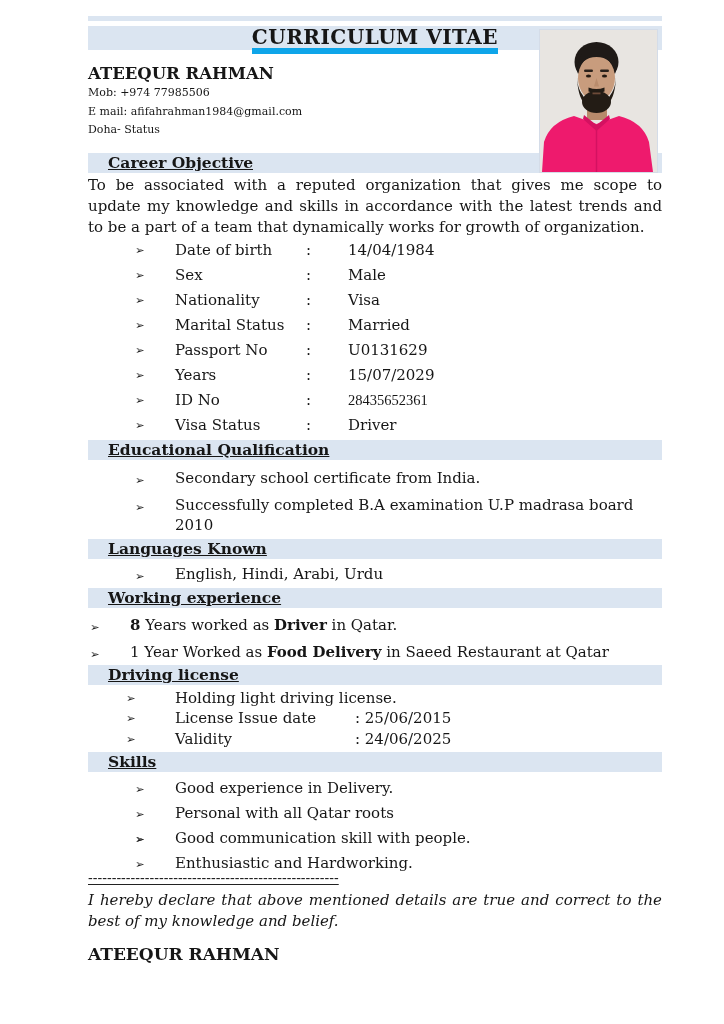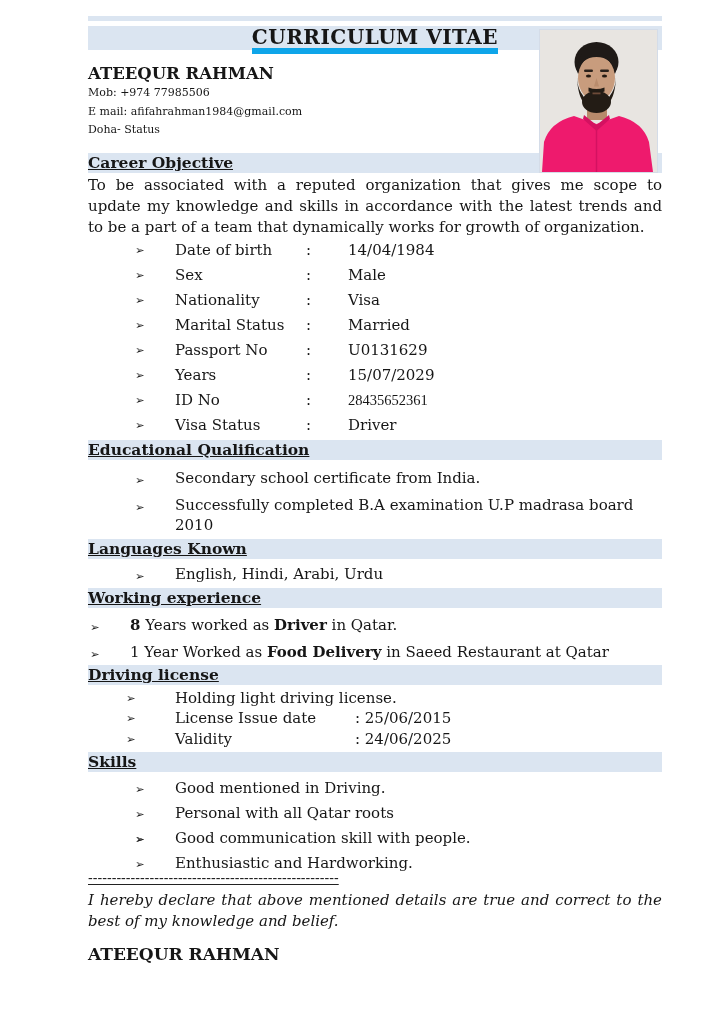--- a/index.html
+++ b/index.html
@@ -9,21 +9,21 @@
   .content{position:absolute;left:88px;top:0;width:574px;}
 
   .top-strip{margin-top:16px;height:5px;background:var(--band);}
   .title-band{margin-top:5px;height:24px;background:var(--band);text-align:center;}
   .title{font-size:20px;font-weight:bold;line-height:22px;letter-spacing:.5px;
          border-bottom:6px solid #0ea5e9;display:inline-block;}
 
   .name{margin-top:14px;font-size:16.5px;font-weight:bold;line-height:20px;}
   .contact{font-size:11px;line-height:18.5px;}
 
-  .band{height:20px;background:var(--band);}
+  .band{height:20px;background:var(--band);padding-left:20px;}
   .hd{font-size:15.5px;font-weight:bold;line-height:20px;text-decoration:underline;}
   .mt13{margin-top:13px}.mt0{margin-top:0}.mt2{margin-top:2px}.mt4{margin-top:4px}.mt3{margin-top:3px}
 
   .objective{margin:2px 0 0 0;font-size:15px;line-height:21px;text-align:justify;}
 
   .bullet{font-family:"DejaVu Sans",sans-serif;font-size:11.5px;color:#222;}
 
   .prow{position:relative;height:25px;font-size:15px;}
   .prow>span{position:absolute;top:50%;transform:translateY(-50%);white-space:nowrap;}
   .prow .bu{left:47px}.prow .lbl{left:87px}.prow .colon{left:218px}.prow .val{left:260px}
@@ -174,21 +174,21 @@
       <span class="bullet bu">➢</span>
       <span class="lbl">Validity</span>
       <span class="val">: 24/06/2025</span>
     </div>
 
     <div class="band mt3">
       <span class="hd">Skills</span>
     </div>
     <div class="sitem">
       <span class="bullet bu">➢</span>
-      <span>Good mentioned in Driving.</span>
+      <span>Good experience in Delivery.</span>
     </div>
     <div class="sitem">
       <span class="bullet bu">➢</span>
       <span>Personal with all Qatar roots</span>
     </div>
     <div class="sitem">
       <span class="bullet bu">➢</span>
     </div>
     <div class="sitem">
       <span class="bullet bu">➢</span>

